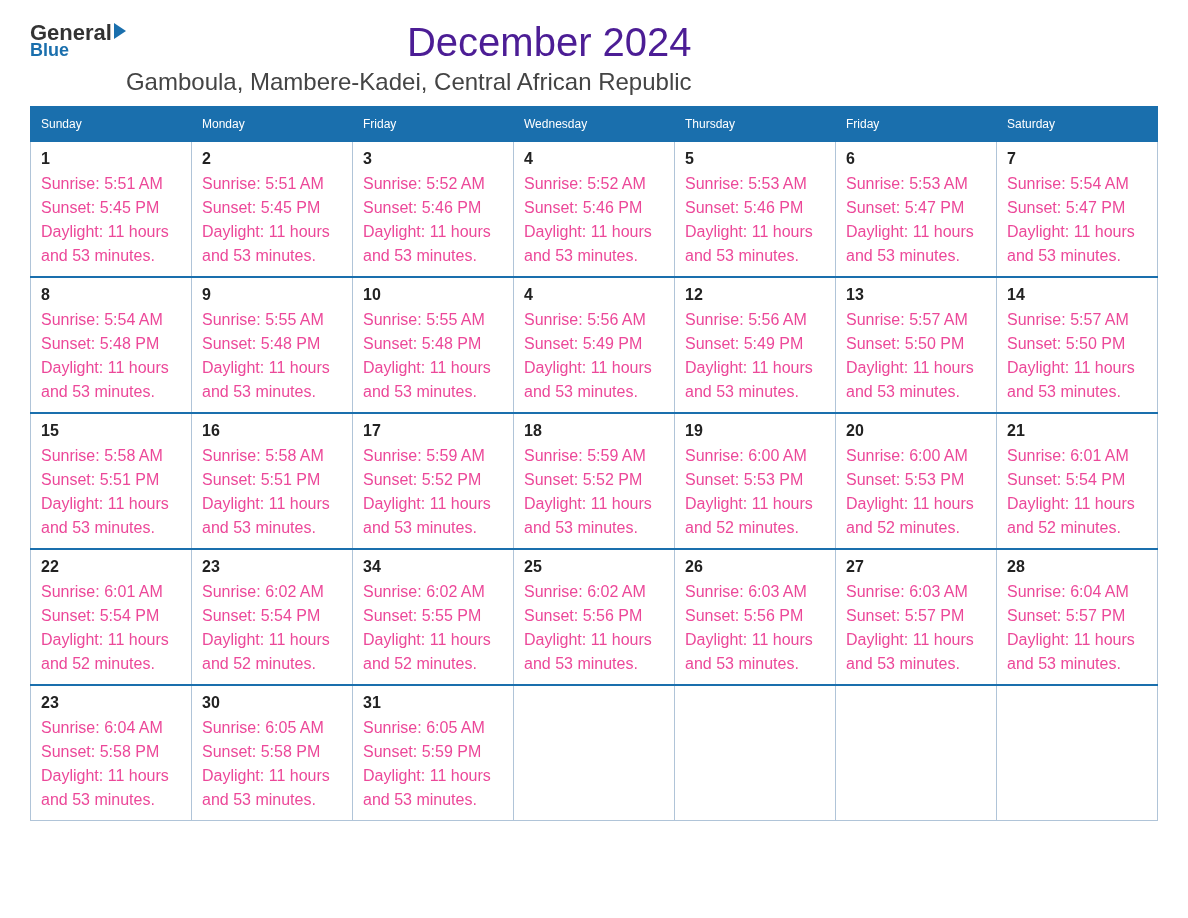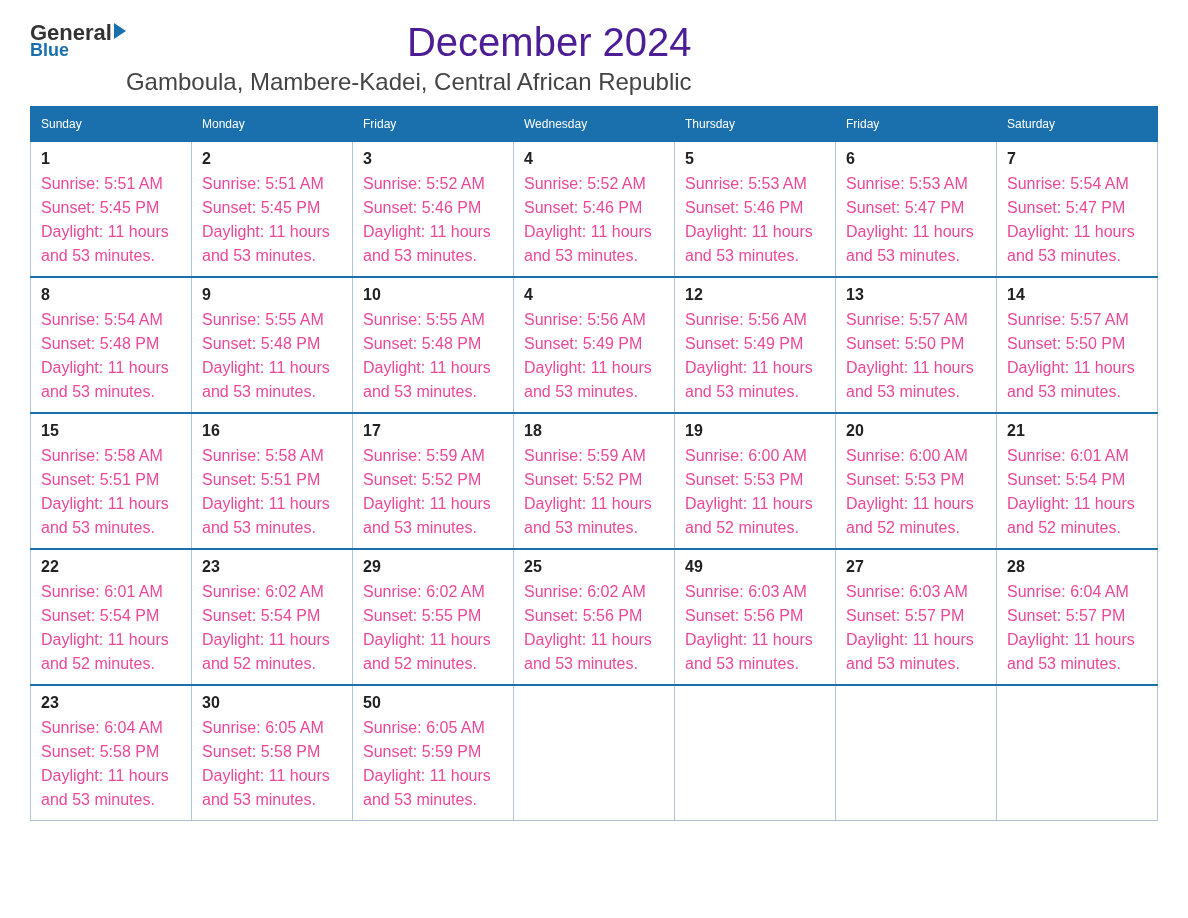--- a/index.html
+++ b/index.html
@@ -221,29 +221,29 @@
       <tr class="row-border">
         <td>
           <div class="day-number">22</div>
           <div class="day-info">Sunrise: 6:01 AM<br>Sunset: 5:54 PM<br>Daylight: 11 hours and 52 minutes.</div>
         </td>
         <td>
           <div class="day-number">23</div>
           <div class="day-info">Sunrise: 6:02 AM<br>Sunset: 5:54 PM<br>Daylight: 11 hours and 52 minutes.</div>
         </td>
         <td>
-          <div class="day-number">29</div>
+          <div class="day-number">34</div>
           <div class="day-info">Sunrise: 6:02 AM<br>Sunset: 5:55 PM<br>Daylight: 11 hours and 52 minutes.</div>
         </td>
         <td>
           <div class="day-number">25</div>
           <div class="day-info">Sunrise: 6:02 AM<br>Sunset: 5:56 PM<br>Daylight: 11 hours and 53 minutes.</div>
         </td>
         <td>
-          <div class="day-number">49</div>
+          <div class="day-number">26</div>
           <div class="day-info">Sunrise: 6:03 AM<br>Sunset: 5:56 PM<br>Daylight: 11 hours and 53 minutes.</div>
         </td>
         <td>
           <div class="day-number">27</div>
           <div class="day-info">Sunrise: 6:03 AM<br>Sunset: 5:57 PM<br>Daylight: 11 hours and 53 minutes.</div>
         </td>
         <td>
           <div class="day-number">28</div>
           <div class="day-info">Sunrise: 6:04 AM<br>Sunset: 5:57 PM<br>Daylight: 11 hours and 53 minutes.</div>
         </td>
@@ -251,21 +251,21 @@
       <tr class="row-border">
         <td>
           <div class="day-number">23</div>
           <div class="day-info">Sunrise: 6:04 AM<br>Sunset: 5:58 PM<br>Daylight: 11 hours and 53 minutes.</div>
         </td>
         <td>
           <div class="day-number">30</div>
           <div class="day-info">Sunrise: 6:05 AM<br>Sunset: 5:58 PM<br>Daylight: 11 hours and 53 minutes.</div>
         </td>
         <td>
-          <div class="day-number">50</div>
+          <div class="day-number">31</div>
           <div class="day-info">Sunrise: 6:05 AM<br>Sunset: 5:59 PM<br>Daylight: 11 hours and 53 minutes.</div>
         </td>
         <td class="empty-cell"></td>
         <td class="empty-cell"></td>
         <td class="empty-cell"></td>
         <td class="empty-cell"></td>
       </tr>
     </tbody>
 </table>
 

